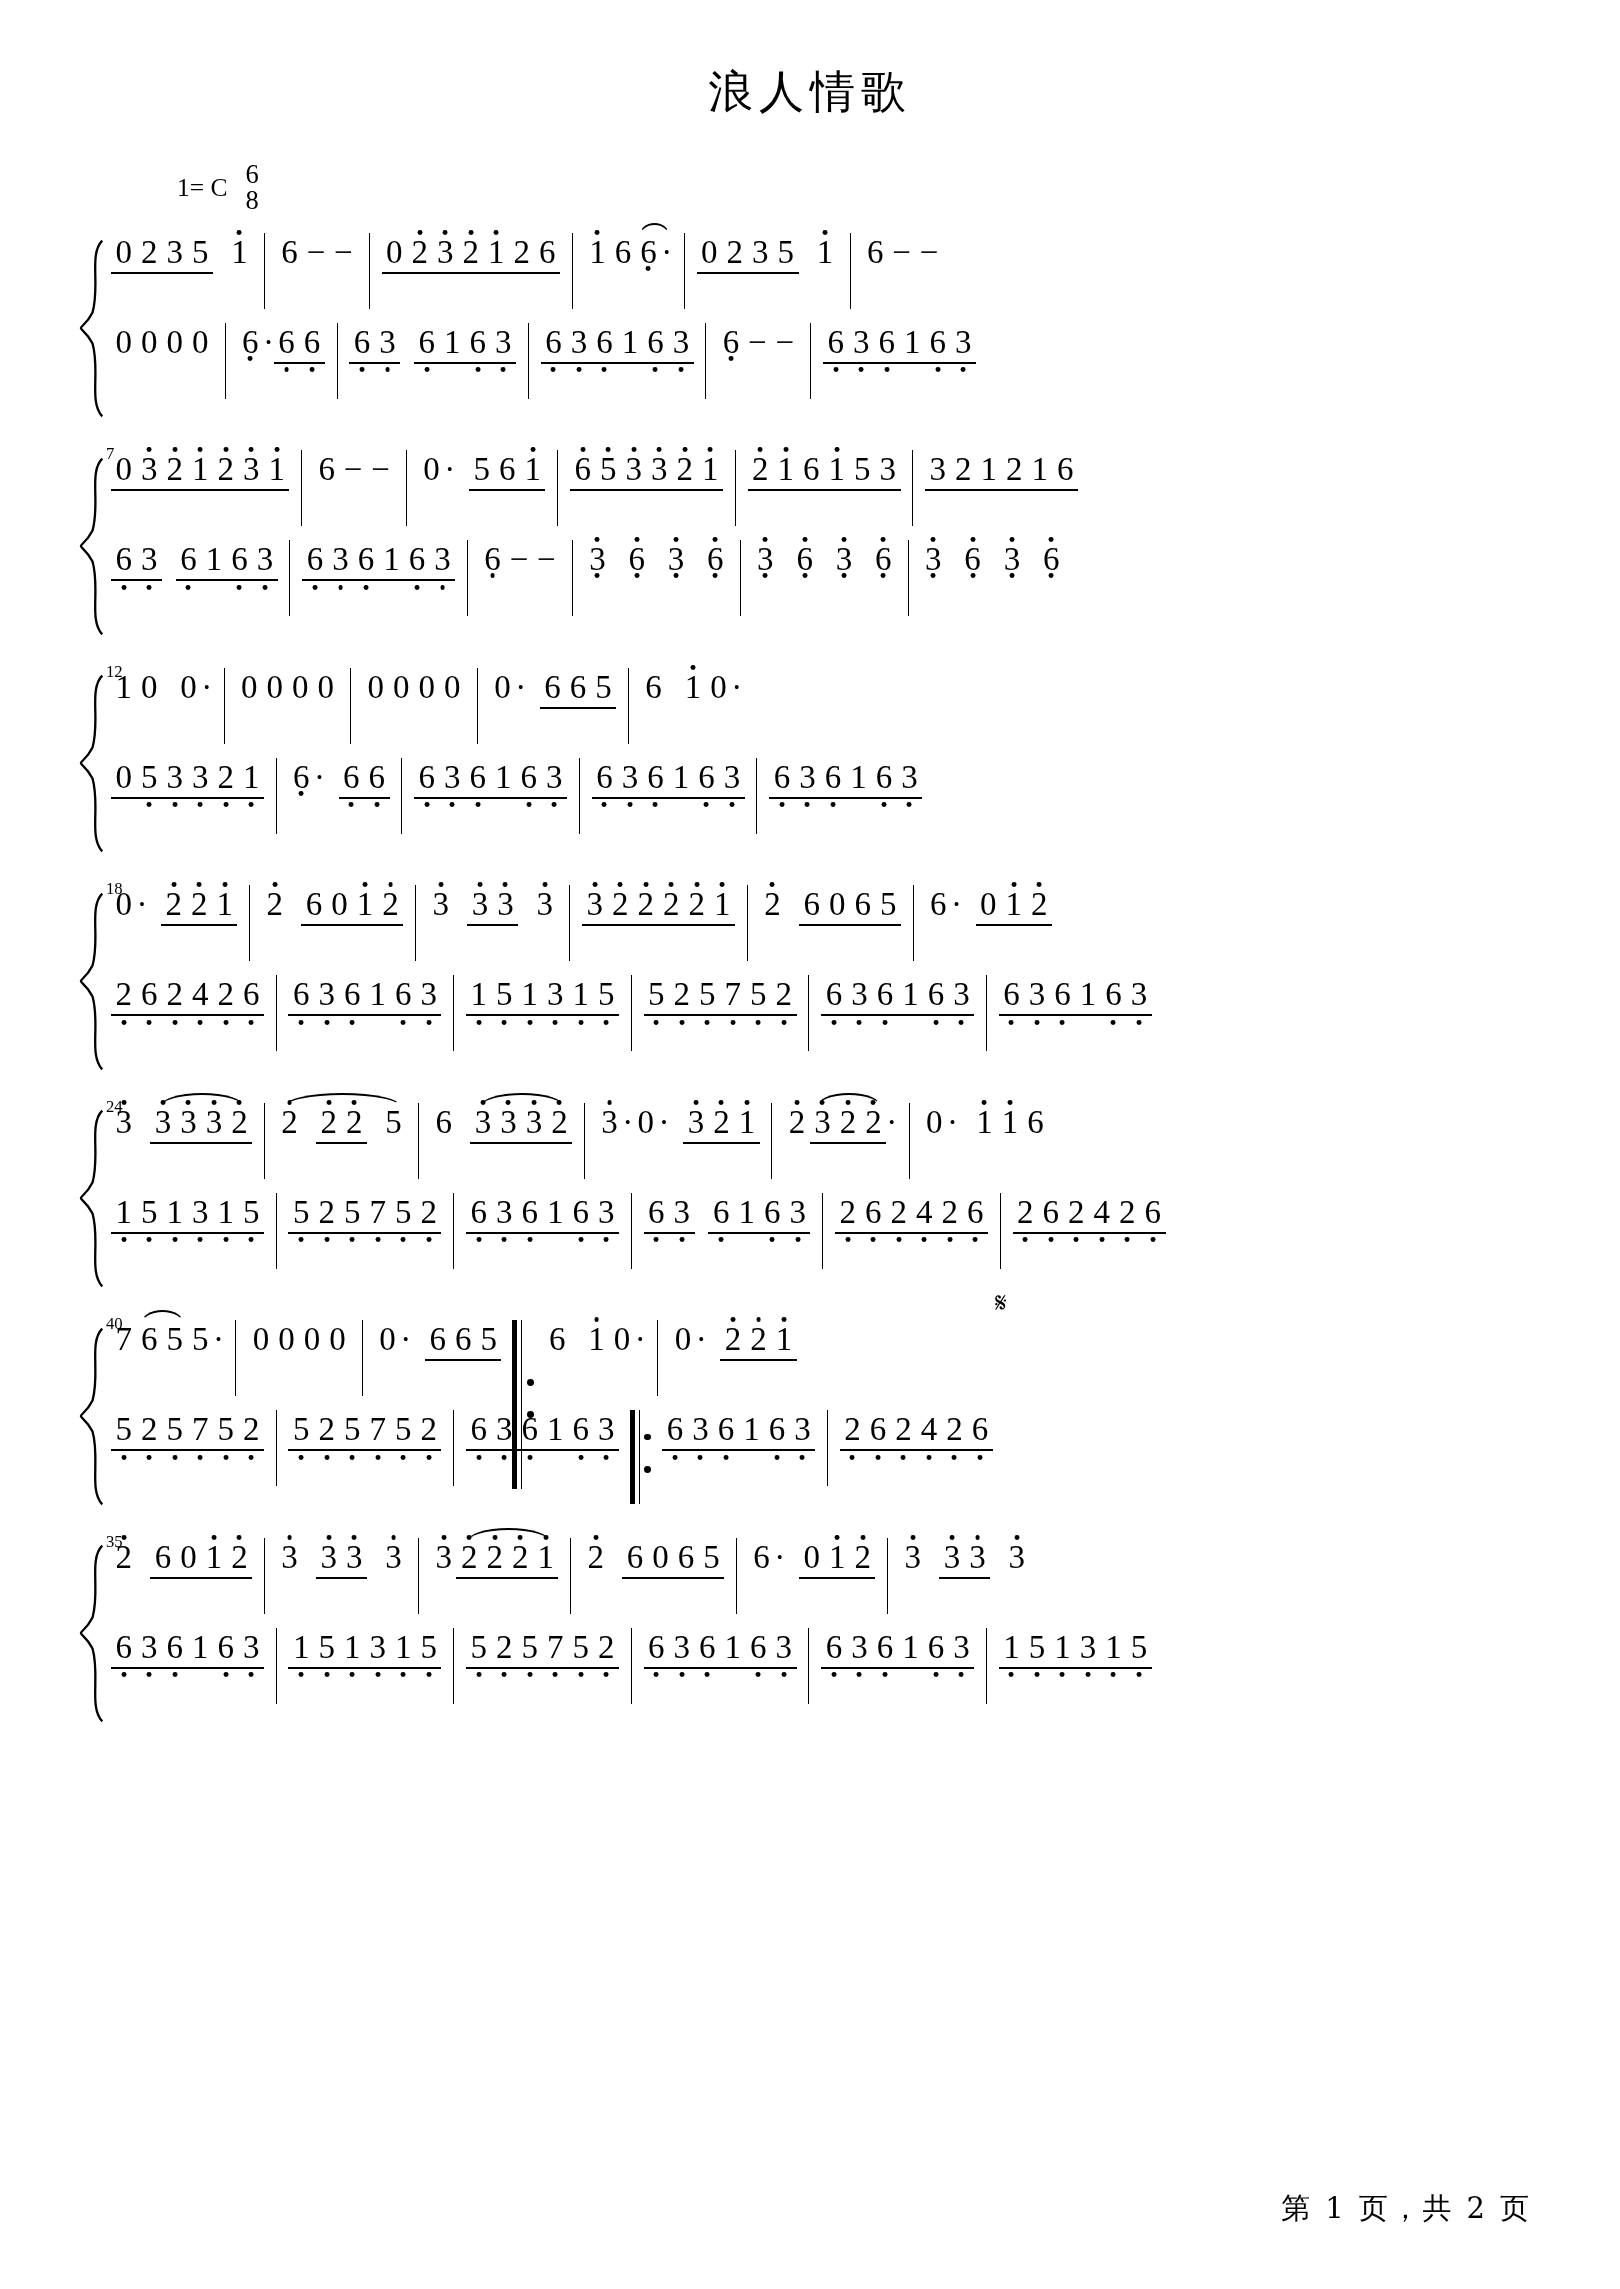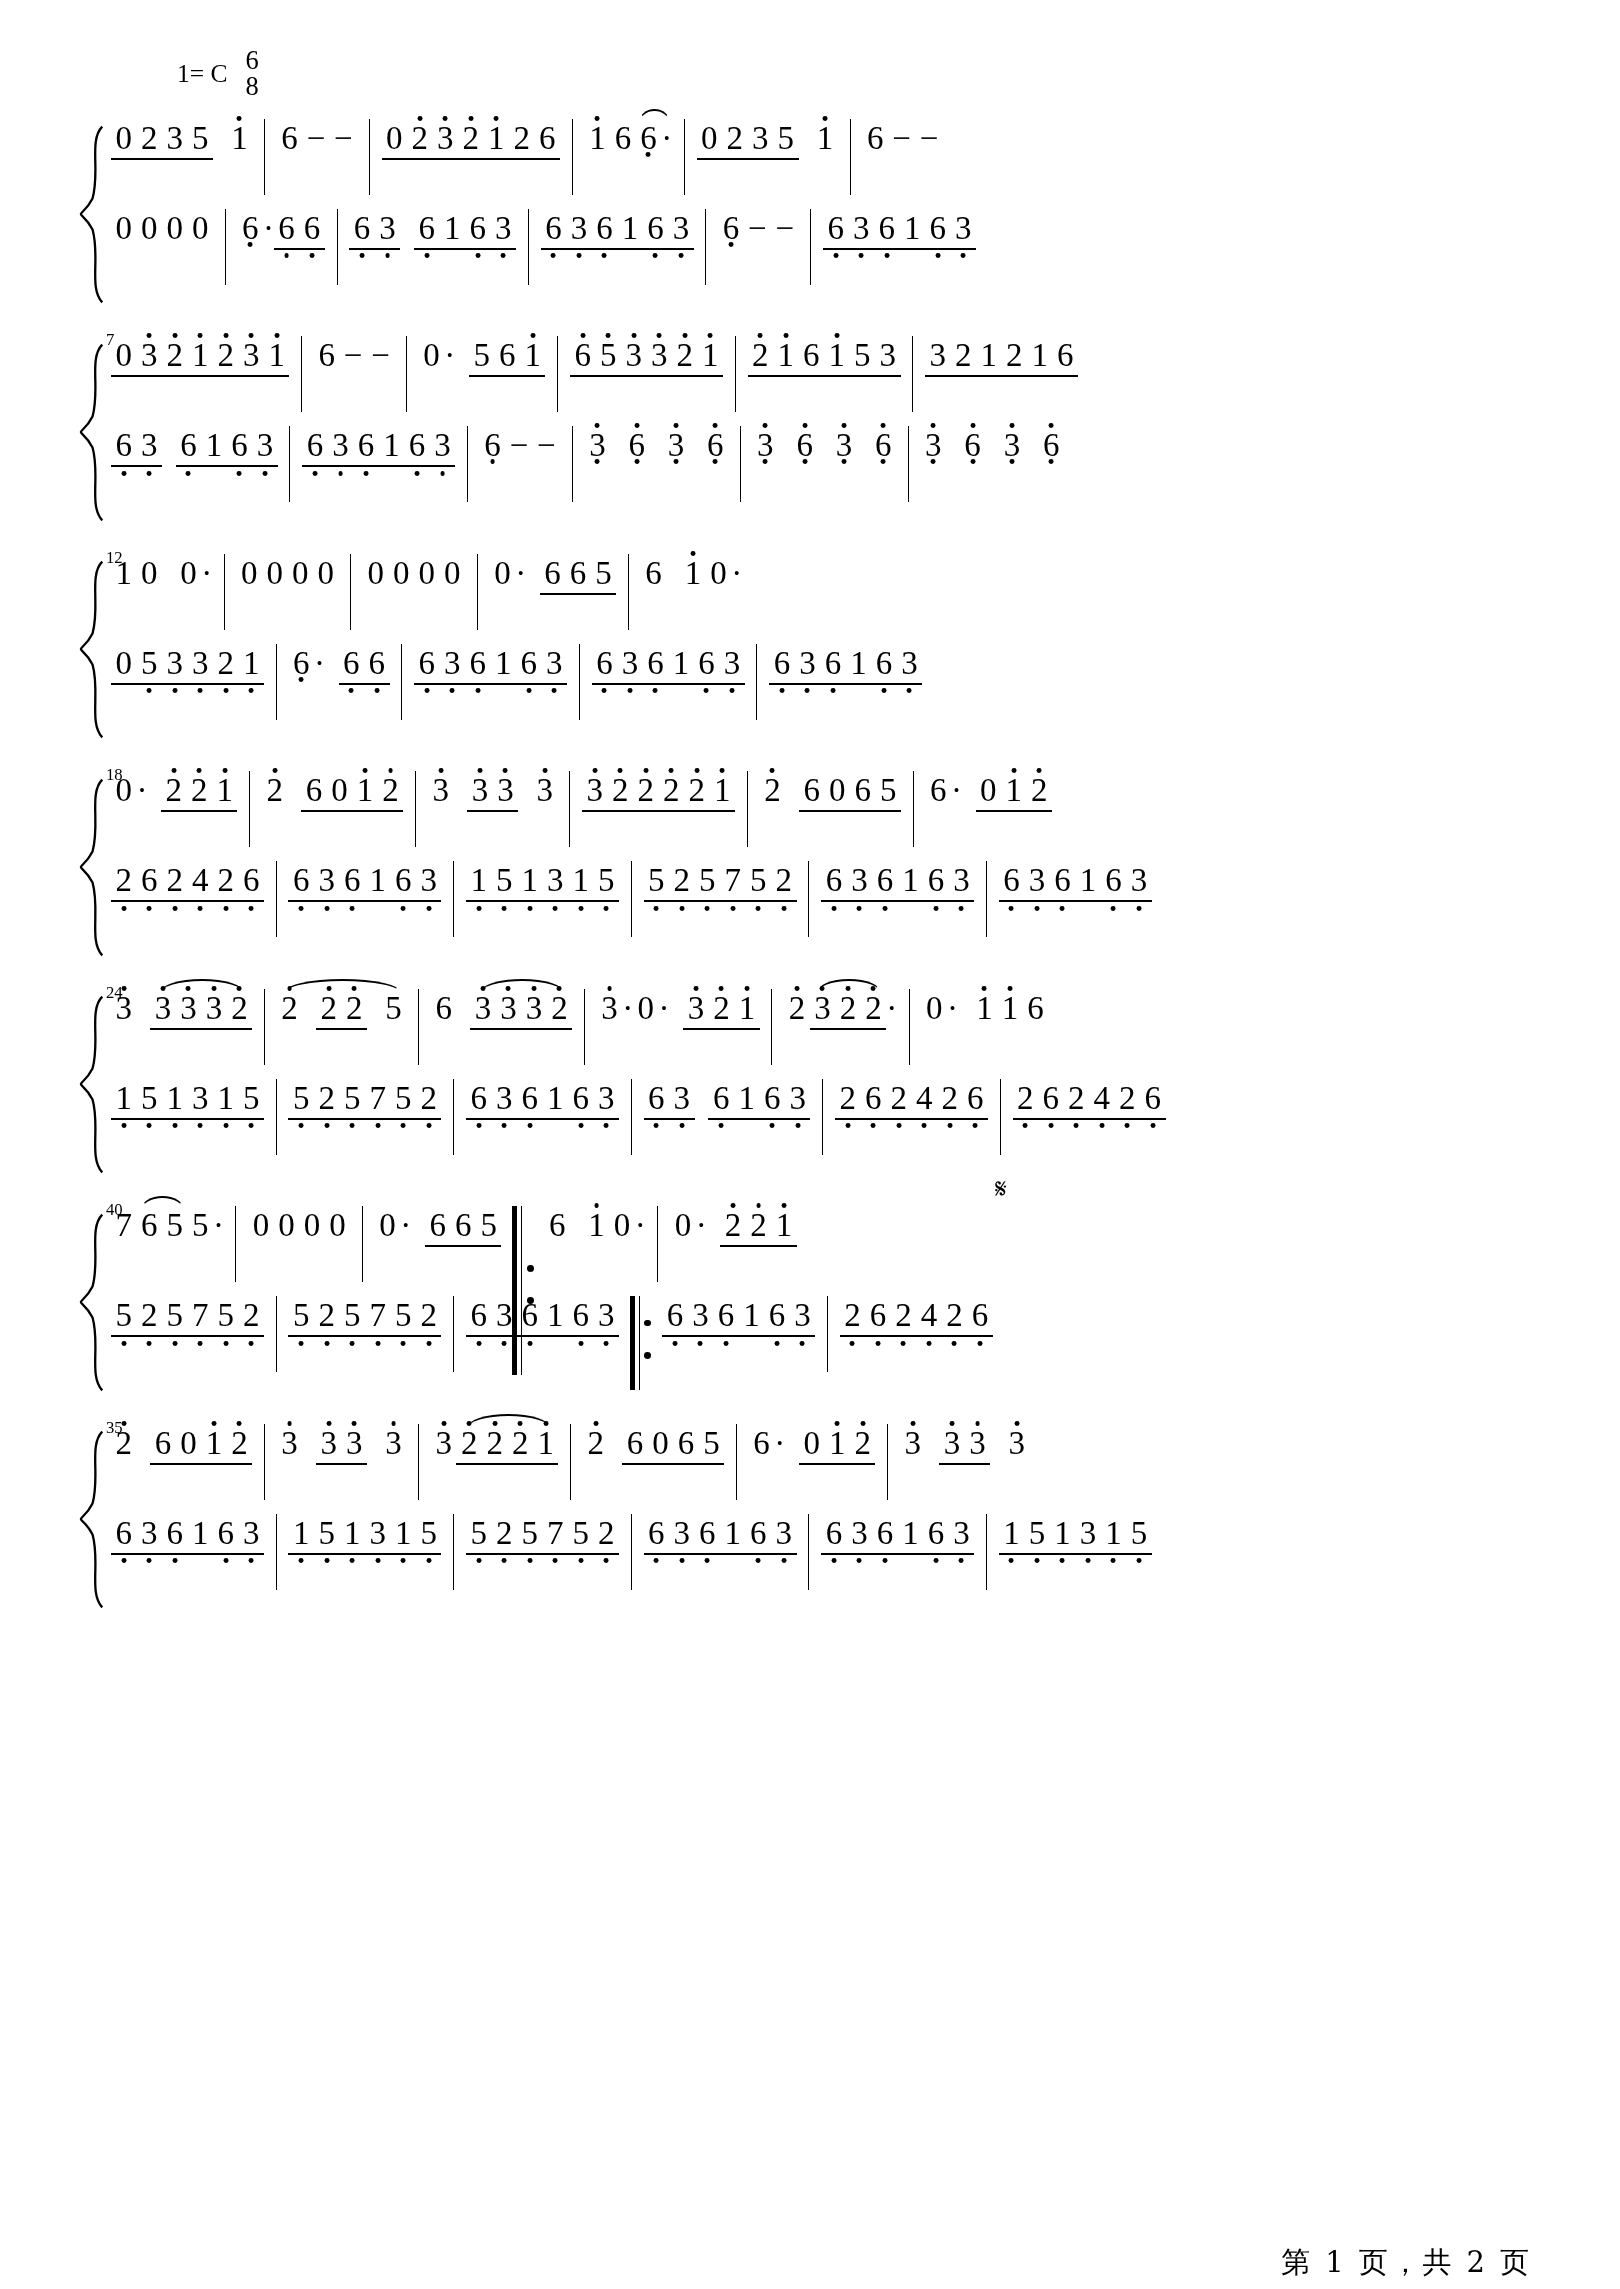--- a/index.html
+++ b/index.html
@@ -195,20 +195,21 @@
     font-family: "DejaVu Serif", serif;
     font-size: 29px;
     letter-spacing: 2.9px;
   }
 </style>
 </head>
 <body>
 
 <div class="page">
 
+  <div class="title">浪人情歌</div>
 
   <div class="keysig">
     <span>1= C</span>
     <span class="frac">
       <span class="num">6</span>
       <span class="den">8</span>
     </span>
   </div>
 
   <div class="system">

